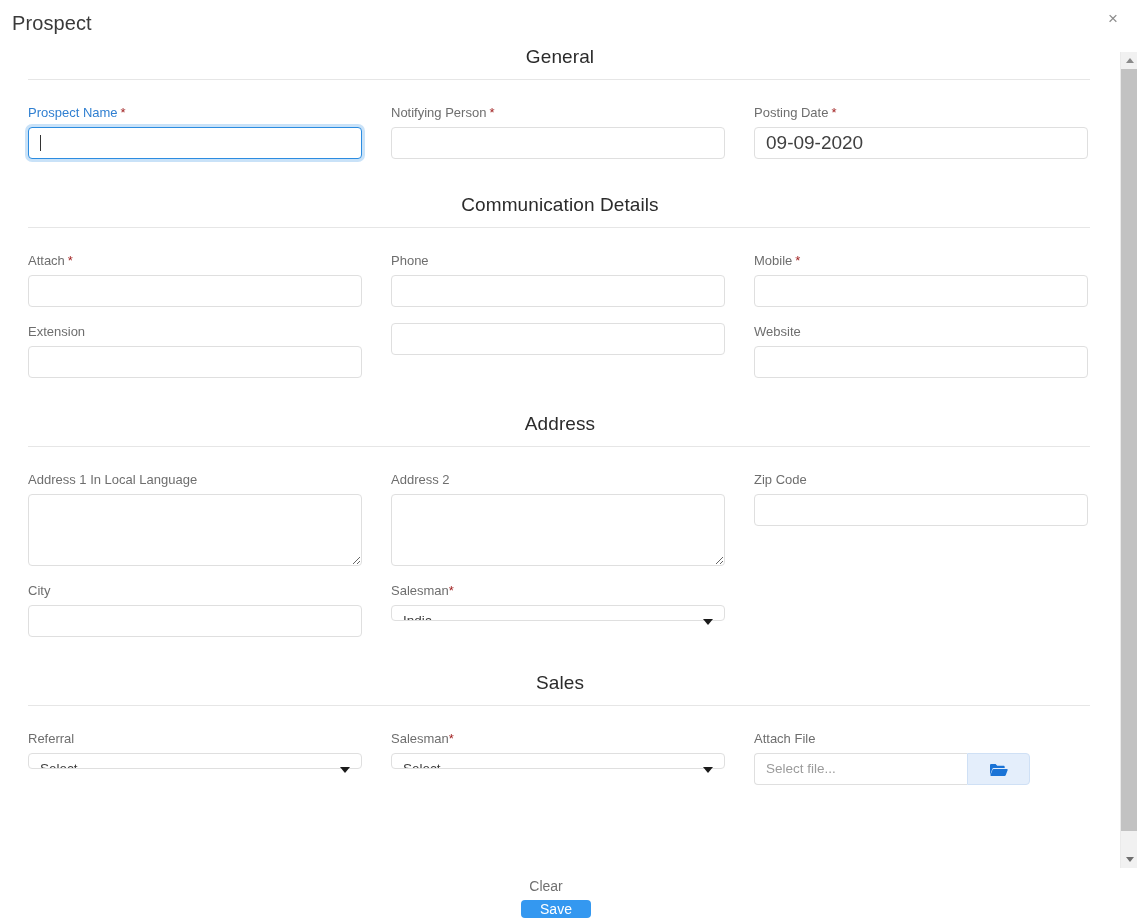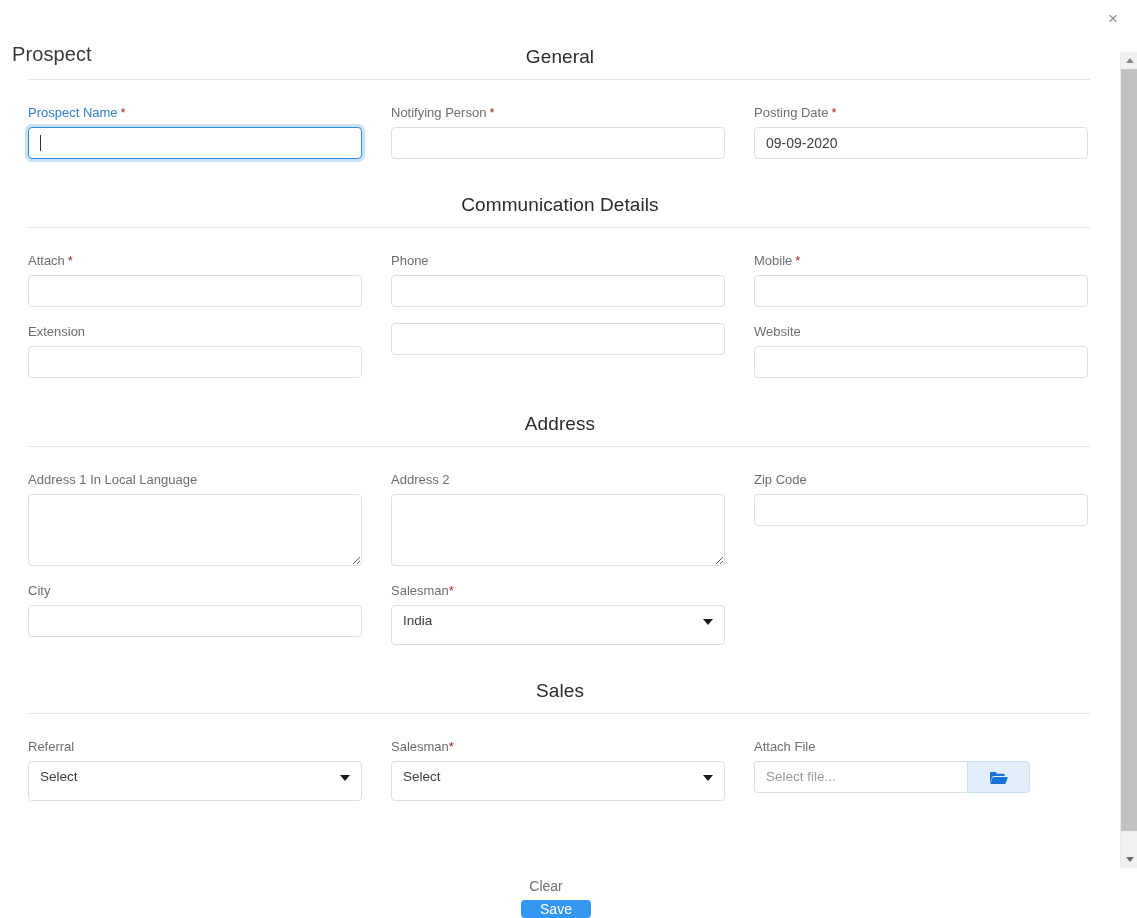--- a/index.html
+++ b/index.html
@@ -22,21 +22,20 @@
   
   .modal-title {
     position: absolute;
     left: 12px;
     top: 10px;
     font-size: 20px;
     font-weight: 400;
     color: #3a3a3a;
     letter-spacing: 0.1px;
     line-height: 26px;
-    margin-top: 31px;
   }
   .close-btn {
     position: absolute;
     right: 13px;
     top: 8px;
     width: 22px; height: 22px;
     line-height: 20px;
     text-align: center;
     font-size: 17px;
     color: #8d8d8d;
@@ -107,21 +106,21 @@
   }
   .req.tight { margin-left: 0px; }
 
   .input {
     width: 334px;
     height: 32px;
     border: 1px solid #dfdfdf;
     border-radius: 4px;
     background: #ffffff;
     padding: 0 11px;
-    font-size: 14px;
+    font-size: 19px;
     color: #404040;
     font-family: "Liberation Sans", sans-serif;
     outline: none;
     display: block;
   }
   .input::placeholder { color: #9b9b9b; }
 
   .input.focused {
     border: 1px solid #2c8ce0;
     box-shadow: 0 0 0 3px rgba(60,150,230,0.28);
@@ -151,21 +150,21 @@
     top: 14px;
     width: 0; height: 0;
     border-left: 5px solid transparent;
     border-right: 5px solid transparent;
     border-top: 6px solid #1b1b1b;
     pointer-events: none;
   }
   .select-value {
     display: block;
     width: 334px;
-    height: 40px;
+    height: 16px;
     line-height: 30px;
     border: 1px solid #dfdfdf;
     border-radius: 4px;
     background: #fff;
     padding: 0 30px 0 11px;
     font-size: 13.5px;
     color: #3d3d3d;
     cursor: pointer;
     white-space: nowrap;
     overflow: hidden;

